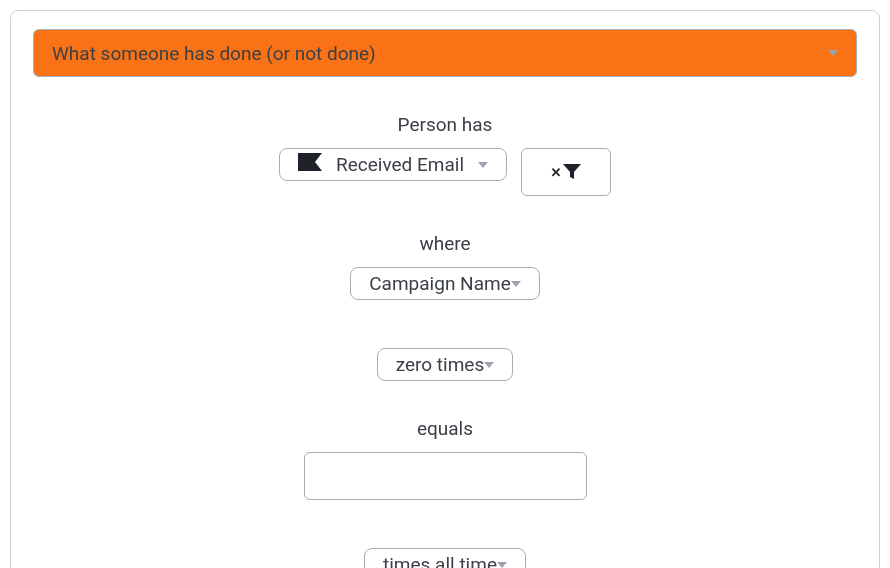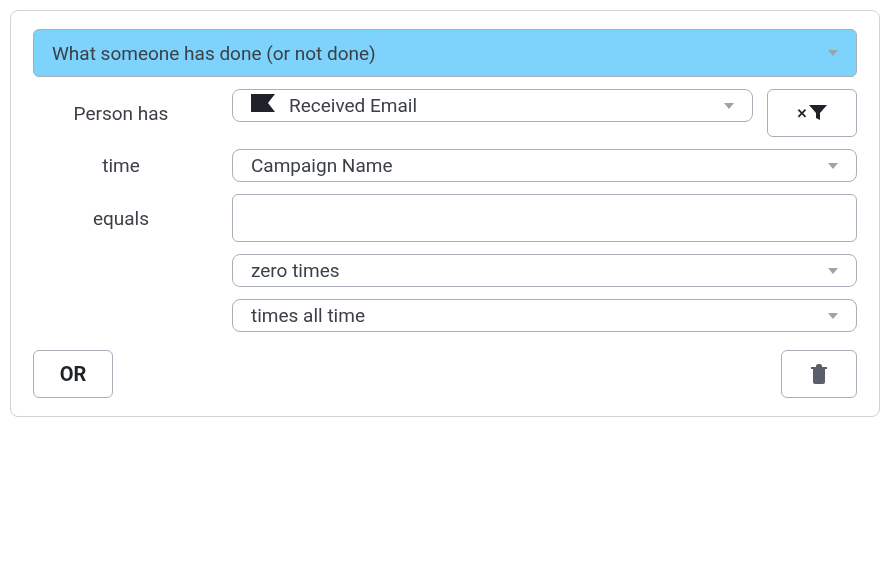--- a/index.html
+++ b/index.html
@@ -23,30 +23,31 @@
       width: 100%;
       border: 1px solid #a8afb8;
       border-radius: 6px;
       height: 48px;
       display: flex;
       align-items: center;
       padding: 0 18px;
       font-size: 19px;
       color: #3b3f46;
       cursor: pointer;
-      background: #7dd3fc;
+      background: #f97316;
     }
     .condition-type .chevron {
       margin-left: auto;
     }
     .row {
       display: flex;
       align-items: center;
-      margin-top: 12px;
-      gap: 23px;
+      margin-top: 36px;
+      gap: 12px;
+      flex-direction: column;
     }
     .label-col {
       width: 176px;
       text-align: center;
       font-size: 19px;
       color: #3b3f46;
       flex-shrink: 0;
     }
     .controls-col {
       display: flex;
@@ -172,43 +173,43 @@
       <div class="filter-button">
         <span class="cross-sm">✕</span>
         <svg width="18" height="16" viewBox="0 0 18 16">
           <path d="M0 0 H18 L11 8 V15 L7 13 V8 Z" fill="#1f2329"></path>
         </svg>
       </div>
     </div>
   </div>
 
   <div class="row">
-    <div class="label-col">time</div>
+    <div class="label-col">where</div>
     <div class="controls-col">
       <div class="select-box">
         <span>Campaign Name</span>
         <span class="chevron"></span>
       </div>
     </div>
   </div>
 
   <div class="row">
-    <div class="label-col">equals</div>
-    <div class="controls-col">
-      <input type="text" class="text-input" value="" style="">
-    </div>
-  </div>
-
-  <div class="row">
     <div class="label-col"></div>
     <div class="controls-col">
       <div class="select-box">
         <span>zero times</span>
         <span class="chevron"></span>
       </div>
+    </div>
+  </div>
+
+  <div class="row">
+    <div class="label-col">equals</div>
+    <div class="controls-col">
+      <input type="text" class="text-input" value="" style="">
     </div>
   </div>
 
   <div class="row">
     <div class="label-col"></div>
     <div class="controls-col">
       <div class="select-box">
         <span>times all time</span>
         <span class="chevron"></span>
       </div>

